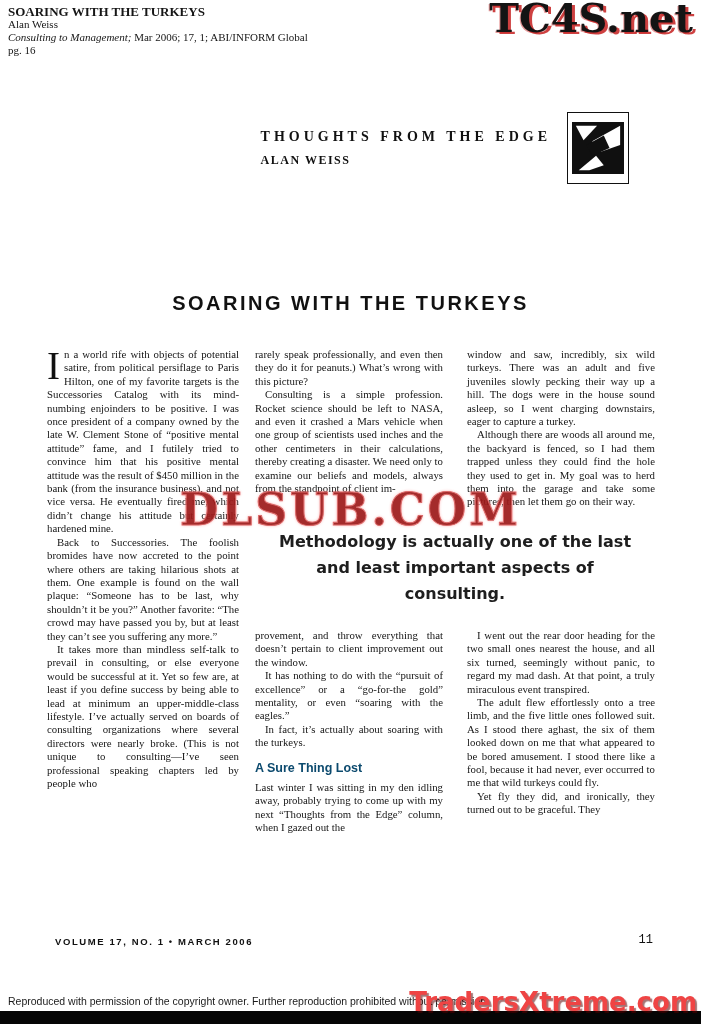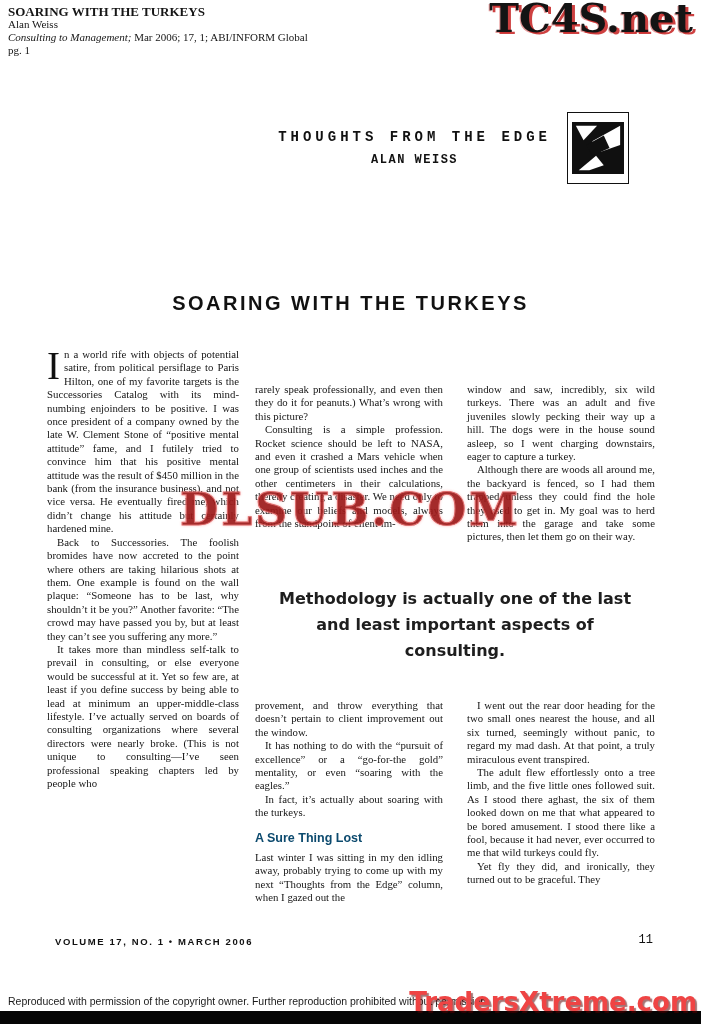--- a/index.html
+++ b/index.html
@@ -44,21 +44,21 @@
     text-shadow: 2px 2px 1px rgba(90,0,0,.55);
     z-index: 40;
     white-space: nowrap;
   }
 
   
   .masthead {
     position: absolute; top: 112px; right: 72px;
     display: flex; align-items: center; gap: 16px;
   }
-  .masthead-text { text-align: center; font-family: Liberation Mono, monospace; }
+  .masthead-text { text-align: left; font-family: Liberation Serif, serif; }
   .series-title { font-weight: bold; font-size: 14px; letter-spacing: 4px; color: #111; white-space: nowrap; }
   .series-author { font-weight: bold; font-size: 12px; letter-spacing: 1.5px; margin-top: 8px; color: #111; }
   .logo-frame {
     width: 62px; height: 72px;
     border: 1.5px solid #111;
     box-sizing: border-box;
     padding: 4px;
     background: #fff;
   }
   .logo-frame svg { display: block; width: 100%; height: 100%; }
@@ -76,36 +76,36 @@
   .article-body {
     position: absolute; top: 348px; left: 47px; width: 608px;
     display: flex; gap: 16px;
     font-size: 10.8px; line-height: 13.4px;
     text-align: justify;
     hyphens: auto; -webkit-hyphens: auto;
     color: #151515;
   }
   .col-1 { flex: 0 0 192px; width: 192px; }
   .right-area { flex: 1; min-width: 0; }
-  .two-col { display: flex; gap: 24px; margin-top: 35px; }
+  .two-col { display: flex; gap: 24px; }
   .two-col > div { flex: 1; min-width: 0; }
 
   .article-body p { margin: 0; text-indent: 10px; }
   .article-body p.noindent { text-indent: 0; }
 
   .dropcap {
     float: left;
     font-size: 39px; line-height: 32px;
     padding: 2px 4px 0 0;
     font-family: "Liberation Serif", serif;
     color: #111;
   }
 
   .pull-quote {
-    margin: 42px auto 22px; max-width: 362px;
+    margin: 20px auto 22px; max-width: 362px;
     text-align: center;
     font-family: "DejaVu Sans", sans-serif;
     font-size: 16px; font-weight: 600; line-height: 26px;
     color: #1e1e1e; text-indent: 0;
   }
 
   .section-heading {
     font-family: "Liberation Sans", sans-serif;
     font-size: 12.5px; font-weight: bold;
     margin: 12px 0 6px; text-indent: 0; text-align: left;
@@ -134,21 +134,21 @@
     background: #050505; z-index: 20;
   }
 </style>
 </head>
 <body>
 
 <div class="pq-header">
   <div class="pq-title">SOARING WITH THE TURKEYS</div>
   <div class="pq-line">Alan Weiss</div>
   <div class="pq-line"><span class="pq-journal">Consulting to Management;</span><span> Mar 2006; 17, 1; ABI/INFORM Global</span></div>
-  <div class="pq-line">pg. 1</div>
+  <div class="pq-line">pg. 16</div>
 </div>
 
 <div class="wm-tc4s">TC4S.net</div>
 
 <div class="masthead">
   <div class="masthead-text">
     <div class="series-title">THOUGHTS FROM THE EDGE</div>
     <div class="series-author">ALAN WEISS</div>
   </div>
   <div class="logo-frame">

